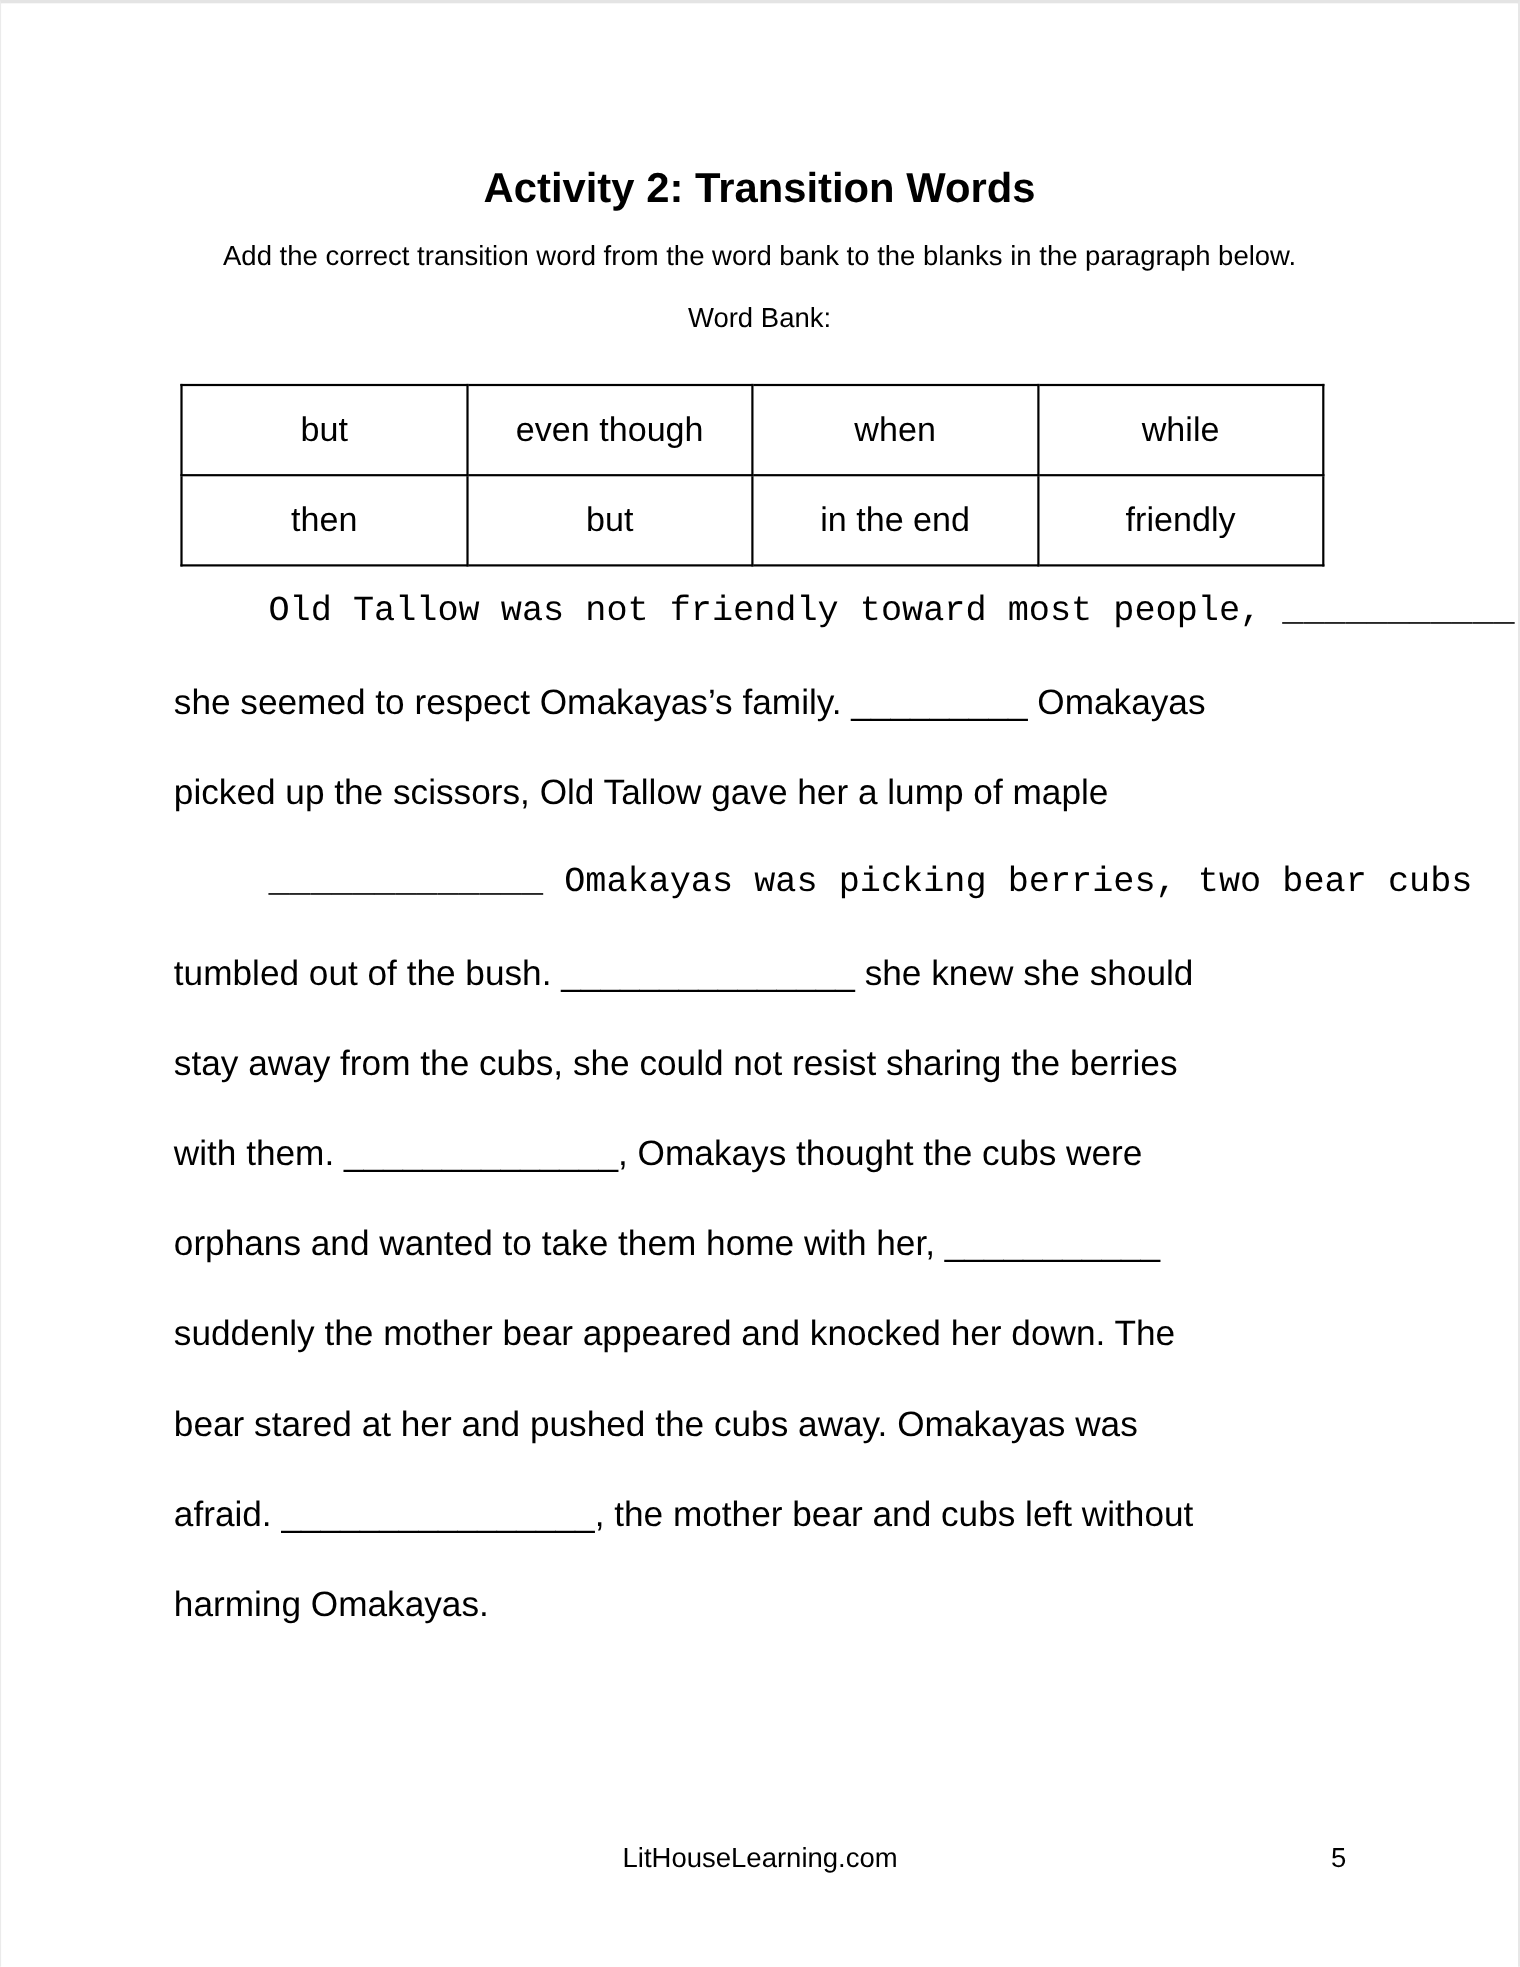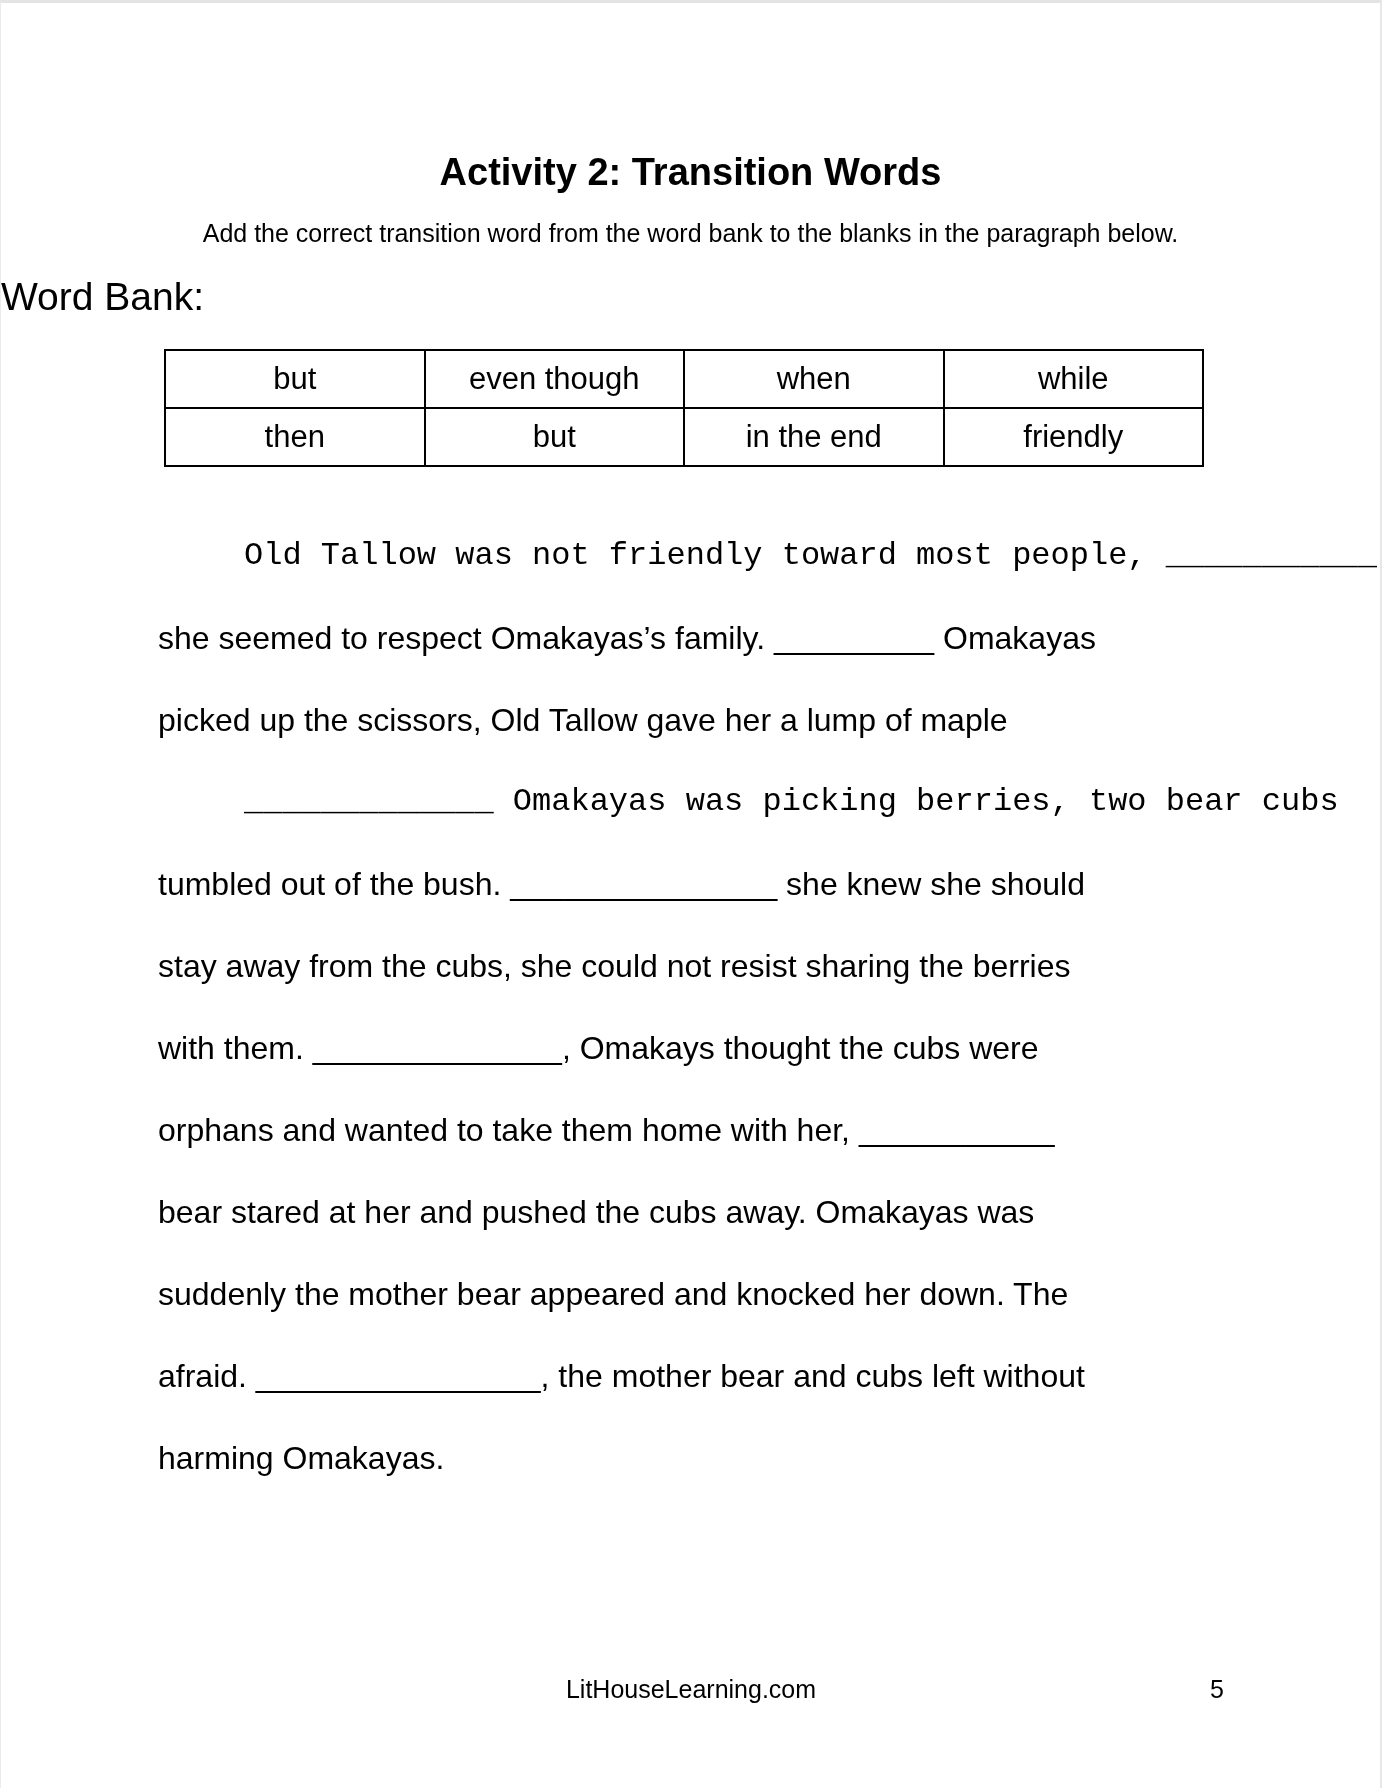--- a/index.html
+++ b/index.html
@@ -29,36 +29,37 @@
   }
   .instructions {
     position: absolute;
     top: 216px; left: 0; right: 0;
     text-align: center;
     font-size: 25px;
   }
   .word-bank-label {
     position: absolute;
     top: 272px; left: 0; right: 0;
-    font-size: 39px;
+    text-align: center;
+    font-size: 25px;
   }
   table.word-bank {
     position: absolute;
     top: 346px; left: 163px;
     width: 1040px;
     border-collapse: collapse;
     table-layout: fixed;
   }
   table.word-bank td {
     border: 2px solid #000;
     height: 56px;
     text-align: center;
     vertical-align: middle;
     font-size: 31px;
-    padding: 0;
+    padding: 12px;
   }
   .paragraph {
     position: absolute;
     top: 512px; left: 157px;
     width: 1066px;
     font-size: 32px;
     line-height: 82px;
     white-space: nowrap;
   }
   .paragraph .line { height: 82px; }
@@ -111,22 +112,22 @@
 
   <div class="paragraph">
     <div class="line indent">Old Tallow was not friendly toward most people, ___________</div>
     <div class="line">she seemed to respect Omakayas’s family. _________ Omakayas</div>
     <div class="line">picked up the scissors, Old Tallow gave her a lump of maple</div>
     <div class="line indent">_____________ Omakayas was picking berries, two bear cubs</div>
     <div class="line">tumbled out of the bush. _______________ she knew she should</div>
     <div class="line">stay away from the cubs, she could not resist sharing the berries</div>
     <div class="line">with them. ______________, Omakays thought the cubs were</div>
     <div class="line">orphans and wanted to take them home with her, ___________</div>
+    <div class="line">suddenly the mother bear appeared and knocked her down. The</div>
     <div class="line">bear stared at her and pushed the cubs away. Omakayas was</div>
-    <div class="line">suddenly the mother bear appeared and knocked her down. The</div>
     <div class="line">afraid. ________________, the mother bear and cubs left without</div>
     <div class="line">harming Omakayas.</div>
   </div>
 
   <div class="footer">
     <div class="site">LitHouseLearning.com</div>
     <div class="page-num">5</div>
   </div>
 
 </div>

